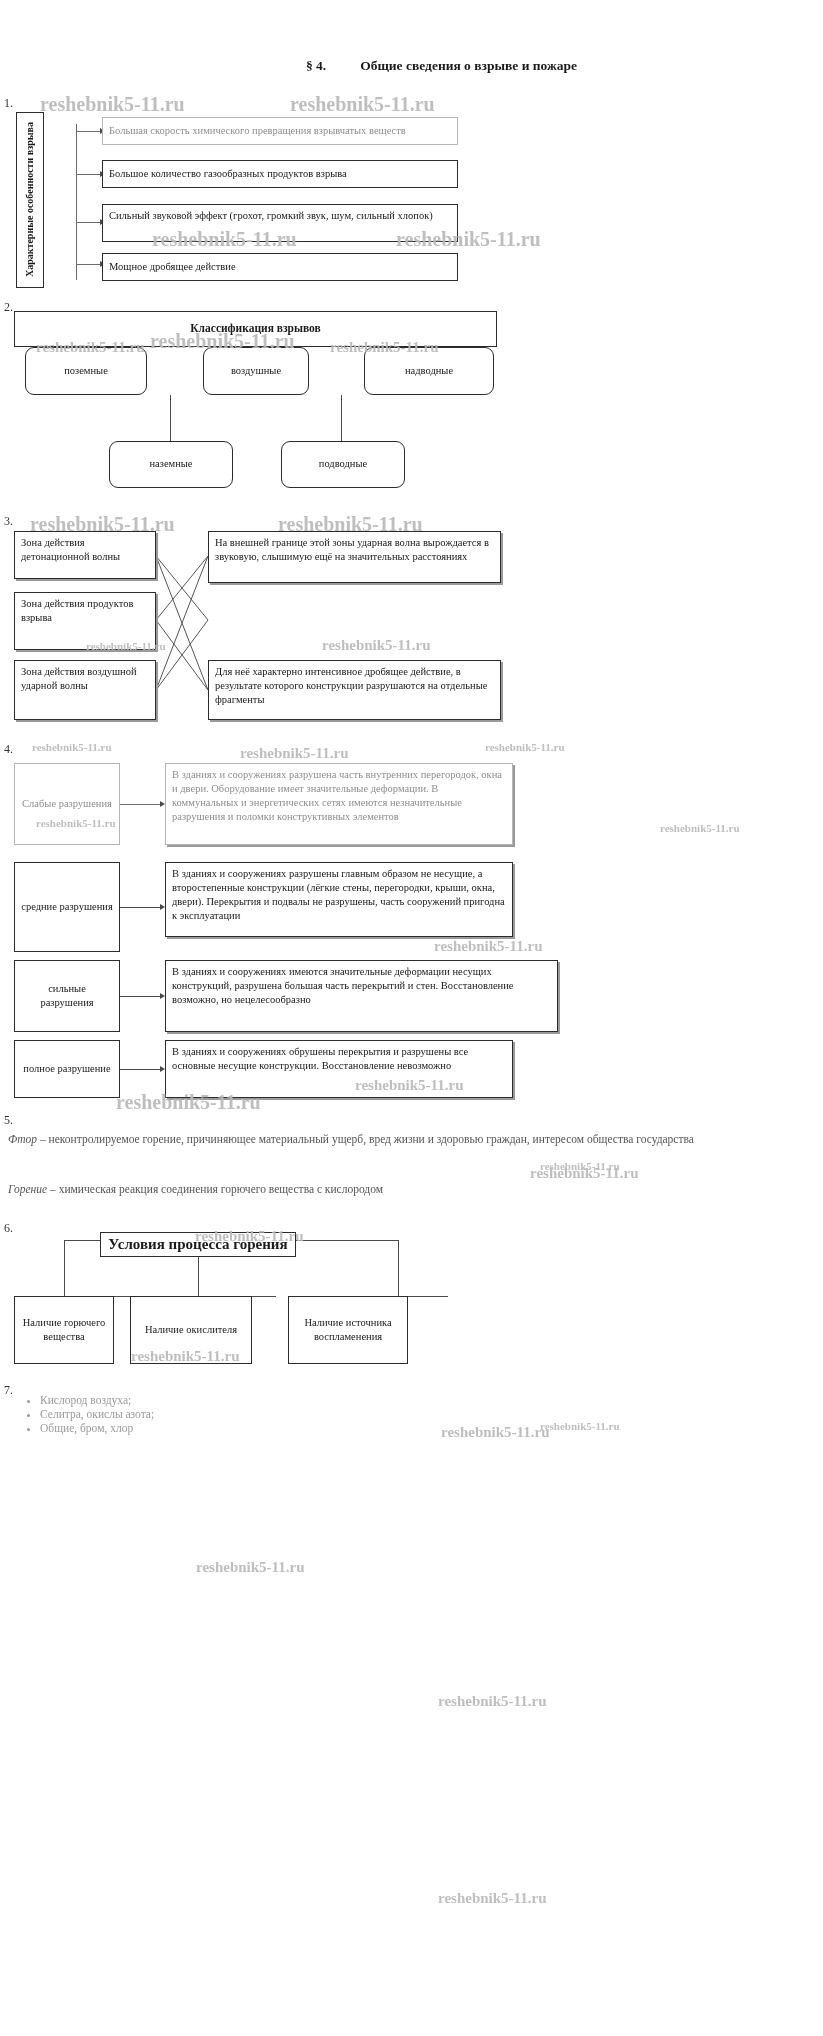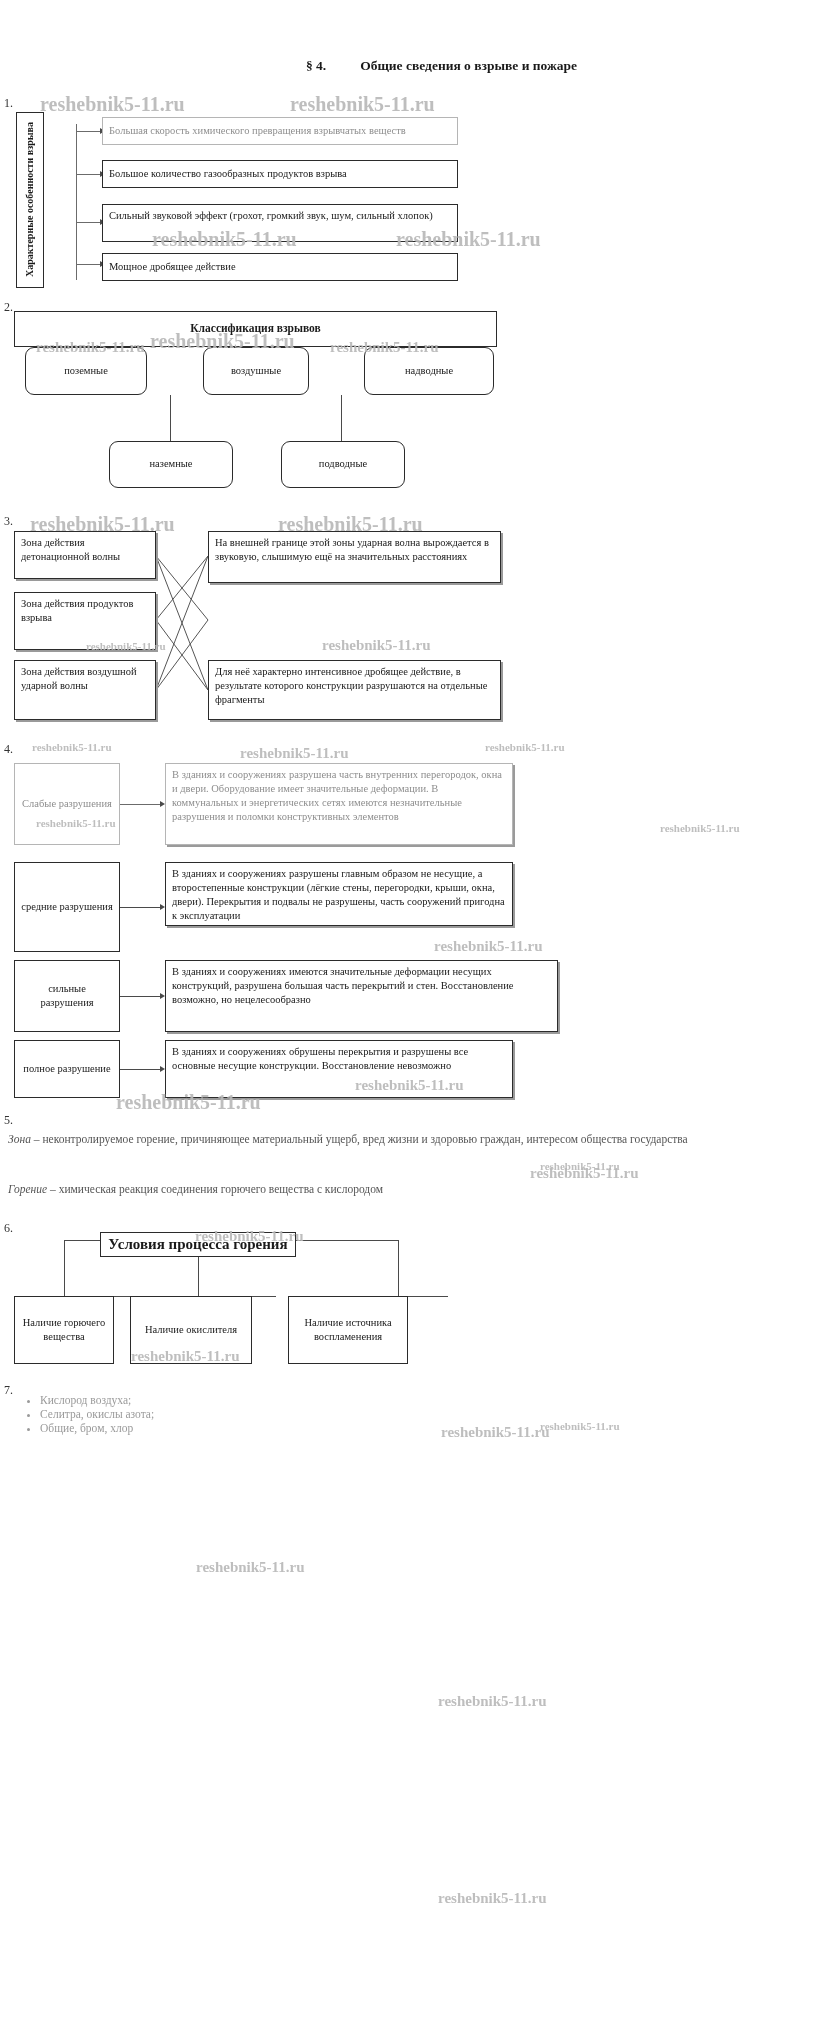--- a/index.html
+++ b/index.html
@@ -170,28 +170,28 @@
   <div class="ln h thin" style="left:120px;top:804px;width:42px;"></div>
   <div class="arrow" style="left:160px;top:800.5px;"></div>
   <div class="ln h" style="left:120px;top:907px;width:42px;"></div>
   <div class="arrow" style="left:160px;top:903.5px;"></div>
   <div class="ln h" style="left:120px;top:996px;width:42px;"></div>
   <div class="arrow" style="left:160px;top:992.5px;"></div>
   <div class="ln h" style="left:120px;top:1069px;width:42px;"></div>
   <div class="arrow" style="left:160px;top:1065.5px;"></div>
 
   <div class="box sh faded lft" style="left:165px;top:763px;width:348px;height:82px;">В зданиях и сооружениях разрушена часть внутренних перегородок, окна и двери. Оборудование имеет значительные деформации. В коммунальных и энергетических сетях имеются незначительные разрушения и поломки конструктивных элементов</div>
-  <div class="box sh lft" style="left:165px;top:862px;width:348px;height:64px;">В зданиях и сооружениях разрушены главным образом не несущие, а второстепенные конструкции (лёгкие стены, перегородки, крыши, окна, двери).  Перекрытия и подвалы не разрушены, часть сооружений пригодна к эксплуатации</div>
+  <div class="box sh lft" style="left:165px;top:862px;width:348px;height:75px;">В зданиях и сооружениях разрушены главным образом не несущие, а второстепенные конструкции (лёгкие стены, перегородки, крыши, окна, двери).  Перекрытия и подвалы не разрушены, часть сооружений пригодна к эксплуатации</div>
   <div class="box sh lft" style="left:165px;top:960px;width:393px;height:72px;">В зданиях и сооружениях имеются значительные деформации несущих конструкций, разрушена большая часть перекрытий и стен. Восстановление возможно, но нецелесообразно</div>
   <div class="box sh lft" style="left:165px;top:1040px;width:348px;height:58px;">В зданиях и сооружениях обрушены перекрытия и разрушены все основные несущие конструкции. Восстановление невозможно</div>
 
   <div class="qnum" style="left:4px;top:1113px;">5.</div>
 
   <div class="para" style="left:8px;top:1131px;width:790px;color:#555;">
-    <i>Зона</i>
+    <i>Фтор</i>
     <span>– неконтролируемое горение, причиняющее материальный ущерб, вред жизни и здоровью граждан, интересом общества государства</span>
   </div>
 
   <div class="para" style="left:8px;top:1181px;width:790px;color:#555;">
     <i>Горение</i>
     <span>– химическая реакция соединения горючего вещества с кислородом</span>
   </div>
 
   <div class="qnum" style="left:4px;top:1221px;">6.</div>
 

